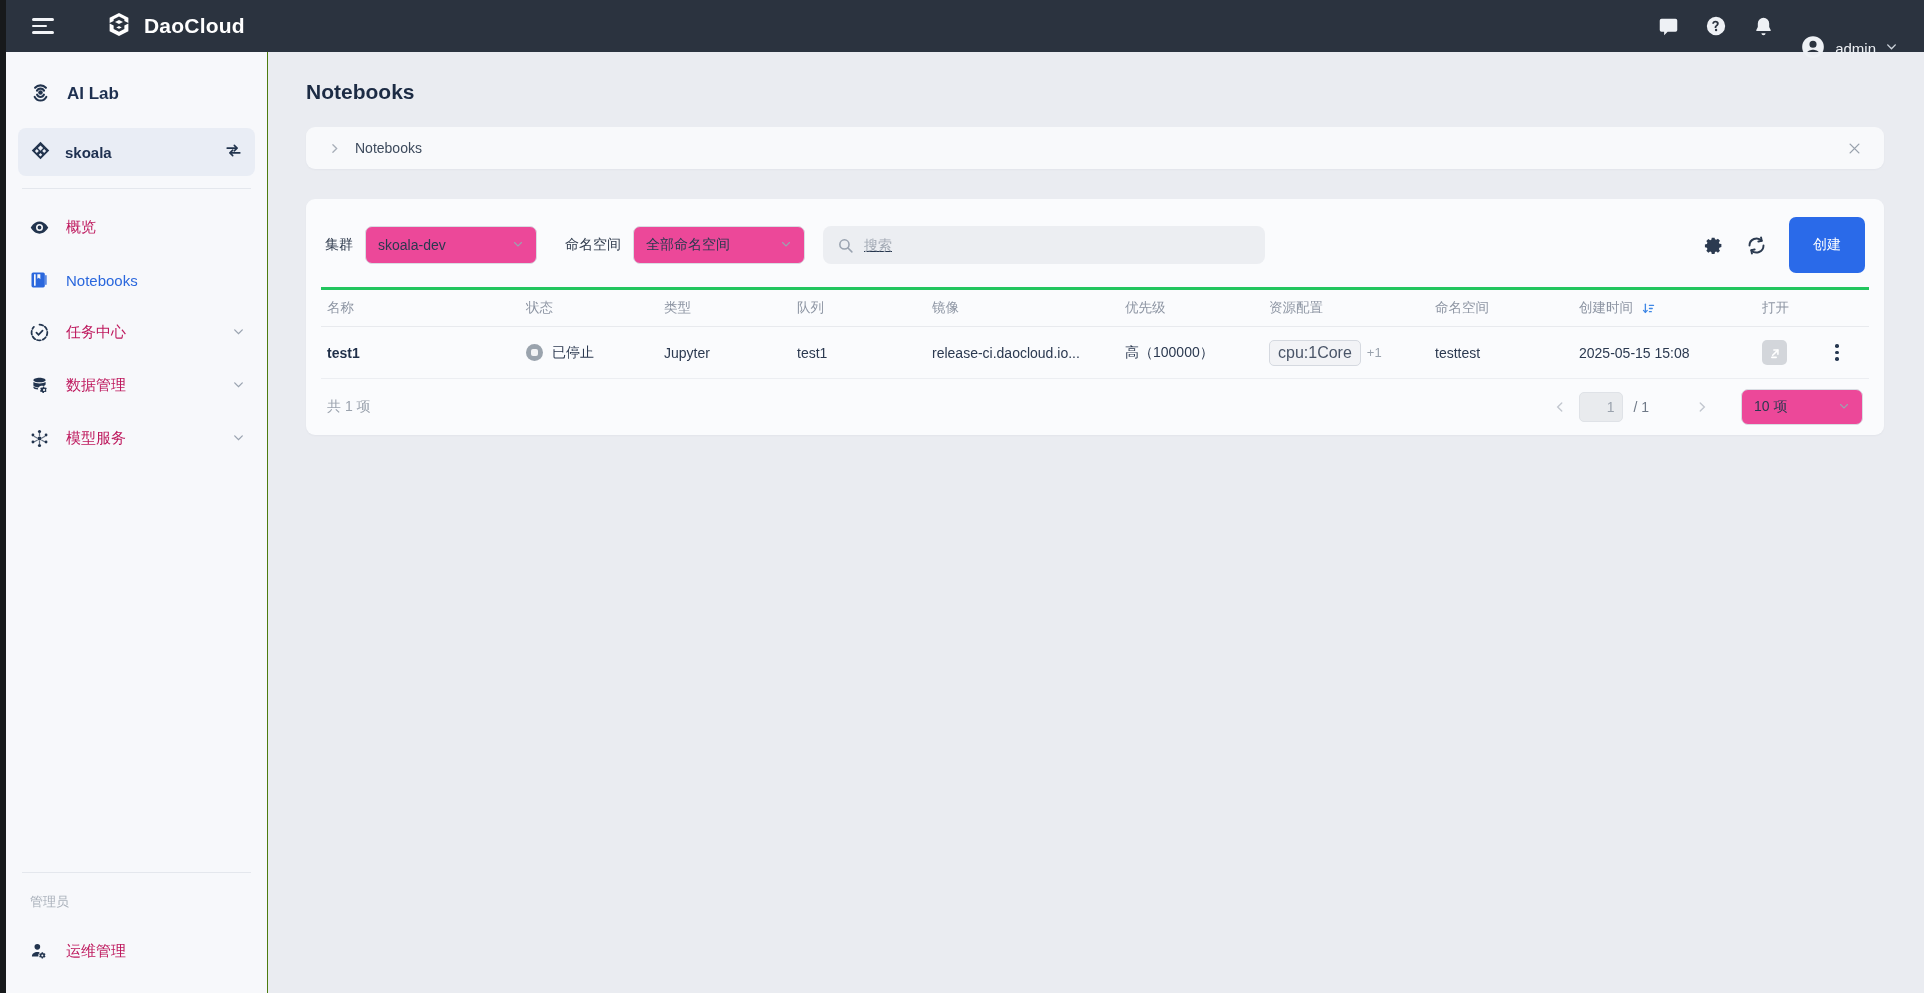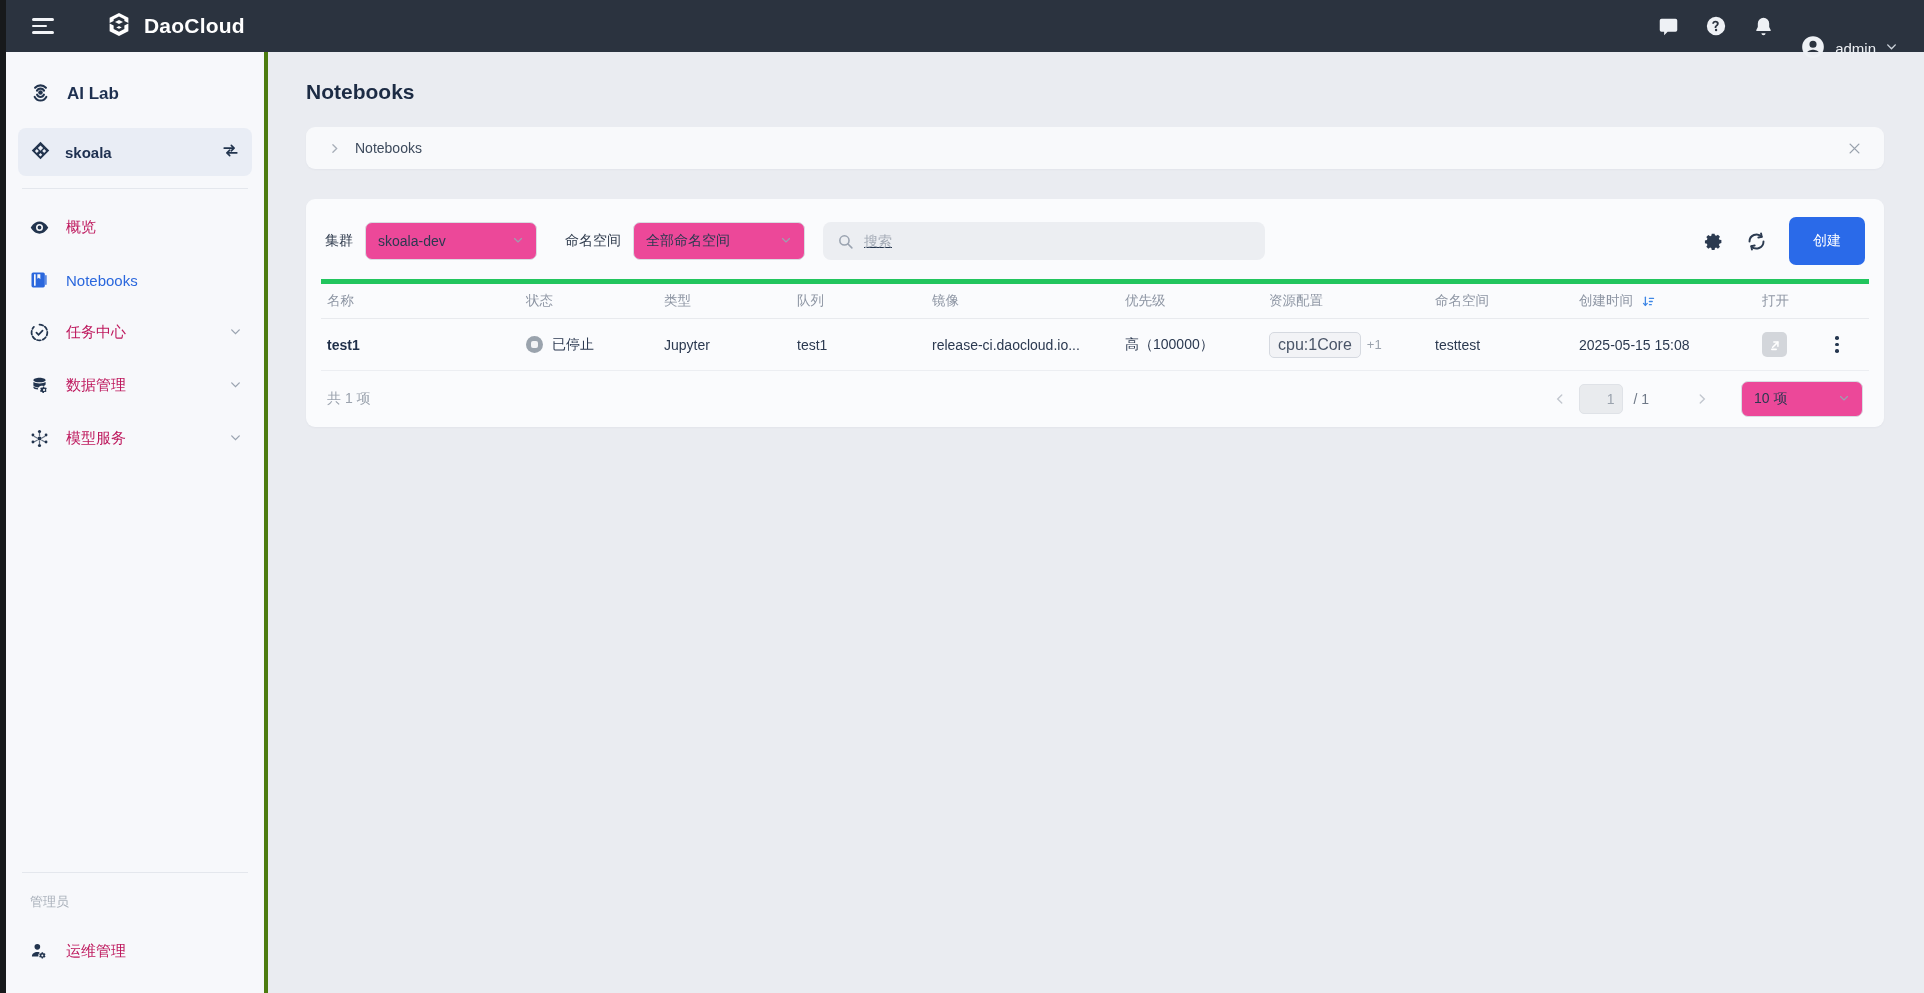--- a/index.html
+++ b/index.html
@@ -24,21 +24,21 @@
   .brand-name { color:#ffffff; font-weight:bold; font-size:21px; letter-spacing:.2px; }
   .topbar-right { margin-left:auto; display:flex; align-items:center; gap:26px; }
   .top-icon { color:#eef1f5; display:flex; align-items:center; cursor:pointer; }
   .user-chip { display:flex; align-items:center; gap:9px; cursor:pointer;margin-top:44px; }
   .user-name { color:#eef1f5; font-size:15px; }
   .chev { color:#cfd5dd; }
 
   
   .shell { flex:1; display:flex; min-height:0; }
   .sidebar {
-    width:262px; background:#f7f8fb; border-right:4px solid #4d7c0f;
+    width:262px; background:#f7f8fb; border-right:1px solid #4d7c0f;
     padding:18px 12px 0 12px; display:flex; flex-direction:column; flex:0 0 auto;
     margin-left:6px;
   }
   .side-head { display:flex; align-items:center; gap:14px; padding:10px 10px 20px 10px; color:#1e3050; }
   .side-head-label { font-size:17px; font-weight:bold; }
   .workspace {
     display:flex; align-items:center; gap:14px; background:#e9edf5; border-radius:8px;
     padding:12px 12px; color:#1e3050; cursor:pointer;
   }
   .workspace-name { font-weight:bold; font-size:15px; flex:1; }
@@ -85,32 +85,32 @@
   }
   .search-box input {
     border:none; background:transparent; outline:none; flex:1; font-size:14px;
     color:#2b3950; font-family:inherit;
   }
   .search-box input::placeholder { color:#a3aab5; }
   .search-ic { color:#9aa3b0; display:flex; }
   .toolbar-right { margin-left:auto; display:flex; align-items:center; gap:22px; }
   .tool-ic { color:#2b3a50; cursor:pointer; display:flex; }
   .btn-primary {
-    background:#2a6ae9; color:#fff; border:none; border-radius:7px; height:48px;
+    background:#2a6ae9; color:#fff; border:none; border-radius:7px; height:56px;
     padding:0 24px; font-size:14px; cursor:pointer; font-family:inherit;
   }
 
   
   .tbl { width:100%; }
   .tbl-grid {
     display:grid;
     grid-template-columns:199px 138px 133px 135px 193px 144px 166px 144px 183px 65px 1fr;
     align-items:center;
   }
-  .tbl-head { border-top:5px solid #22c55e; border-bottom:1px solid #e8eaee; height:40px; }
+  .tbl-head { border-top:3px solid #22c55e; border-bottom:1px solid #e8eaee; height:40px; }
   .th { color:#8d95a3; font-size:13.5px; padding:0 6px; display:flex; align-items:center; gap:8px; }
   .tbl-row { height:52px; border-bottom:1px solid #eceef2; }
   .td { padding:0 6px; font-size:14px; color:#2b3950; display:flex; align-items:center; }
   .cell-name { font-weight:bold; color:#1f2f49; }
   .status-cell { gap:9px; }
   .status-dot {
     width:17px; height:17px; border-radius:50%; background:#9aa3ad; position:relative; flex:0 0 auto;
   }
   .status-dot::after {
     content:""; position:absolute; inset:5px; background:#f2f3f5; border-radius:2px;

